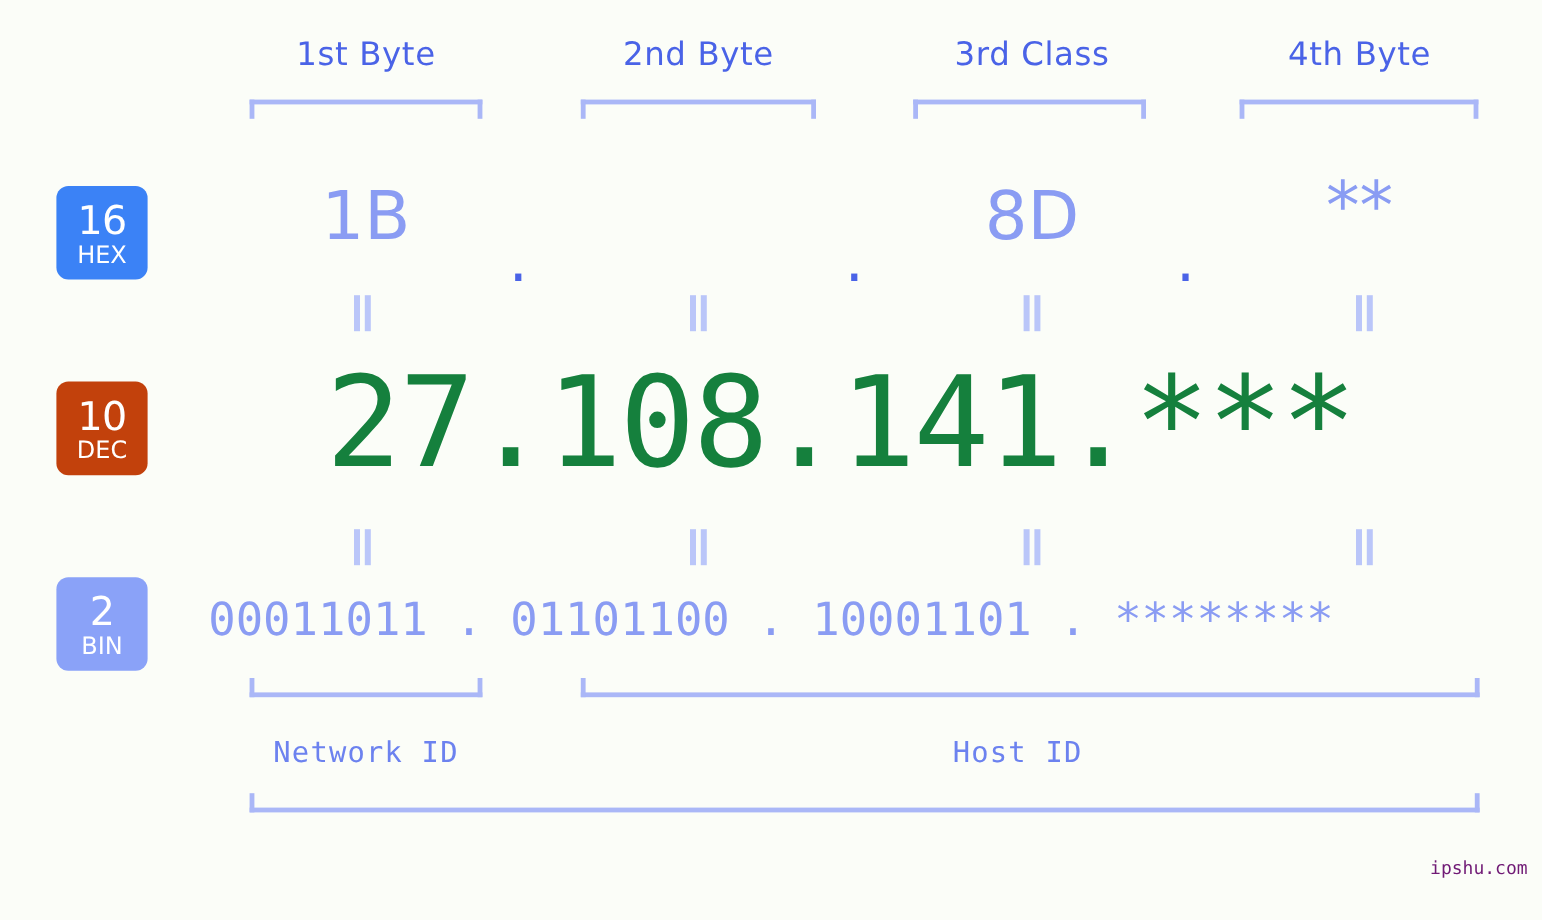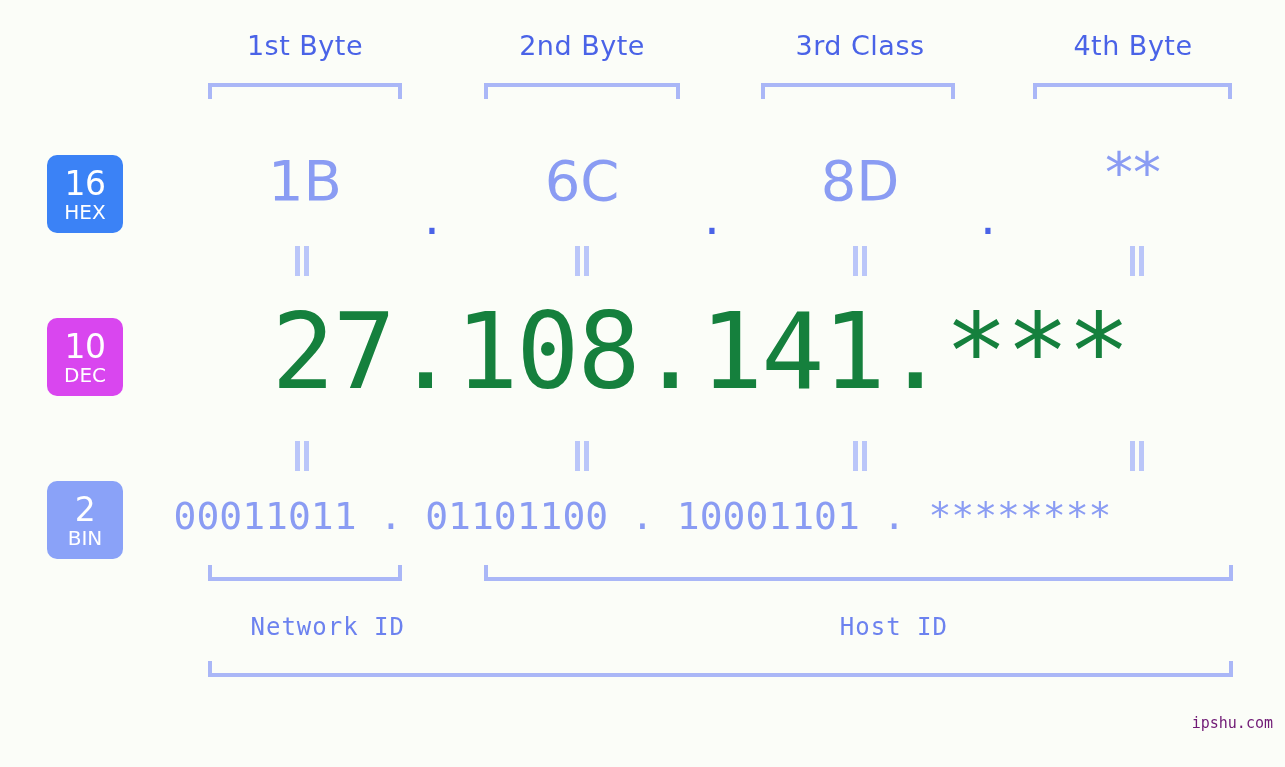--- a/index.html
+++ b/index.html
@@ -72,21 +72,21 @@
     letter-spacing: -0.5px;
   }
   .badge .abbr {
     font-family: "DejaVu Sans", sans-serif;
     font-size: 20px;
     font-weight: 400;
     margin-top: 2px;
     letter-spacing: 0px;
   }
   #badge-hex { top: 155px; background: #3b82f6; }
-  #badge-dec { top: 318px; background: #d946ef; }
+  #badge-dec { top: 318px; background: #c2410c; }
   #badge-bin { top: 481px; background: #8aa2f8; }
 
   
   .hex-val {
     position: absolute;
     top: 153px;
     font-family: "DejaVu Sans", sans-serif;
     font-size: 56px;
     color: #8a9cf3;
     text-align: center;
@@ -151,21 +151,21 @@
   }
   .eqmark i.a { left: 2px; }
   .eqmark i.b { left: 11px; }
 
   
   .id-label {
     position: absolute;
     font-family: "DejaVu Sans Mono", monospace;
     font-size: 24px;
     color: #6c82ef;
-    text-align: right;
+    text-align: center;
     white-space: nowrap;
     letter-spacing: 1px;
   }
   #class-label {
     position: absolute;
     top: 692px;
     font-family: "DejaVu Sans Mono", monospace;
     font-size: 34px;
     color: #4a63e7;
     text-align: center;
@@ -208,21 +208,20 @@
     <span class="abbr">DEC</span>
   </div>
   <div class="badge" id="badge-bin">
     <span class="num">2</span>
     <span class="abbr">BIN</span>
   </div>
 
   <div class="hex-val" style="left:205px; width:200px;">1B</div>
   <div class="hex-dot" style="left:424px;">.</div>
 
-  <div class="hex-val" style="left:482px; width:200px;">6C</div>
   <div class="hex-dot" style="left:704px;">.</div>
 
   <div class="hex-val" style="left:760px; width:200px;text-align:center;">8D</div>
   <div class="hex-dot" style="left:980px;">.</div>
 
   <div class="hex-val" style="left:1033px; width:200px; top:145px;">**</div>
 
   <div class="eqmark" style="left:293px; top:246px;">
     <i class="a"></i>
       <i class="b"></i>

